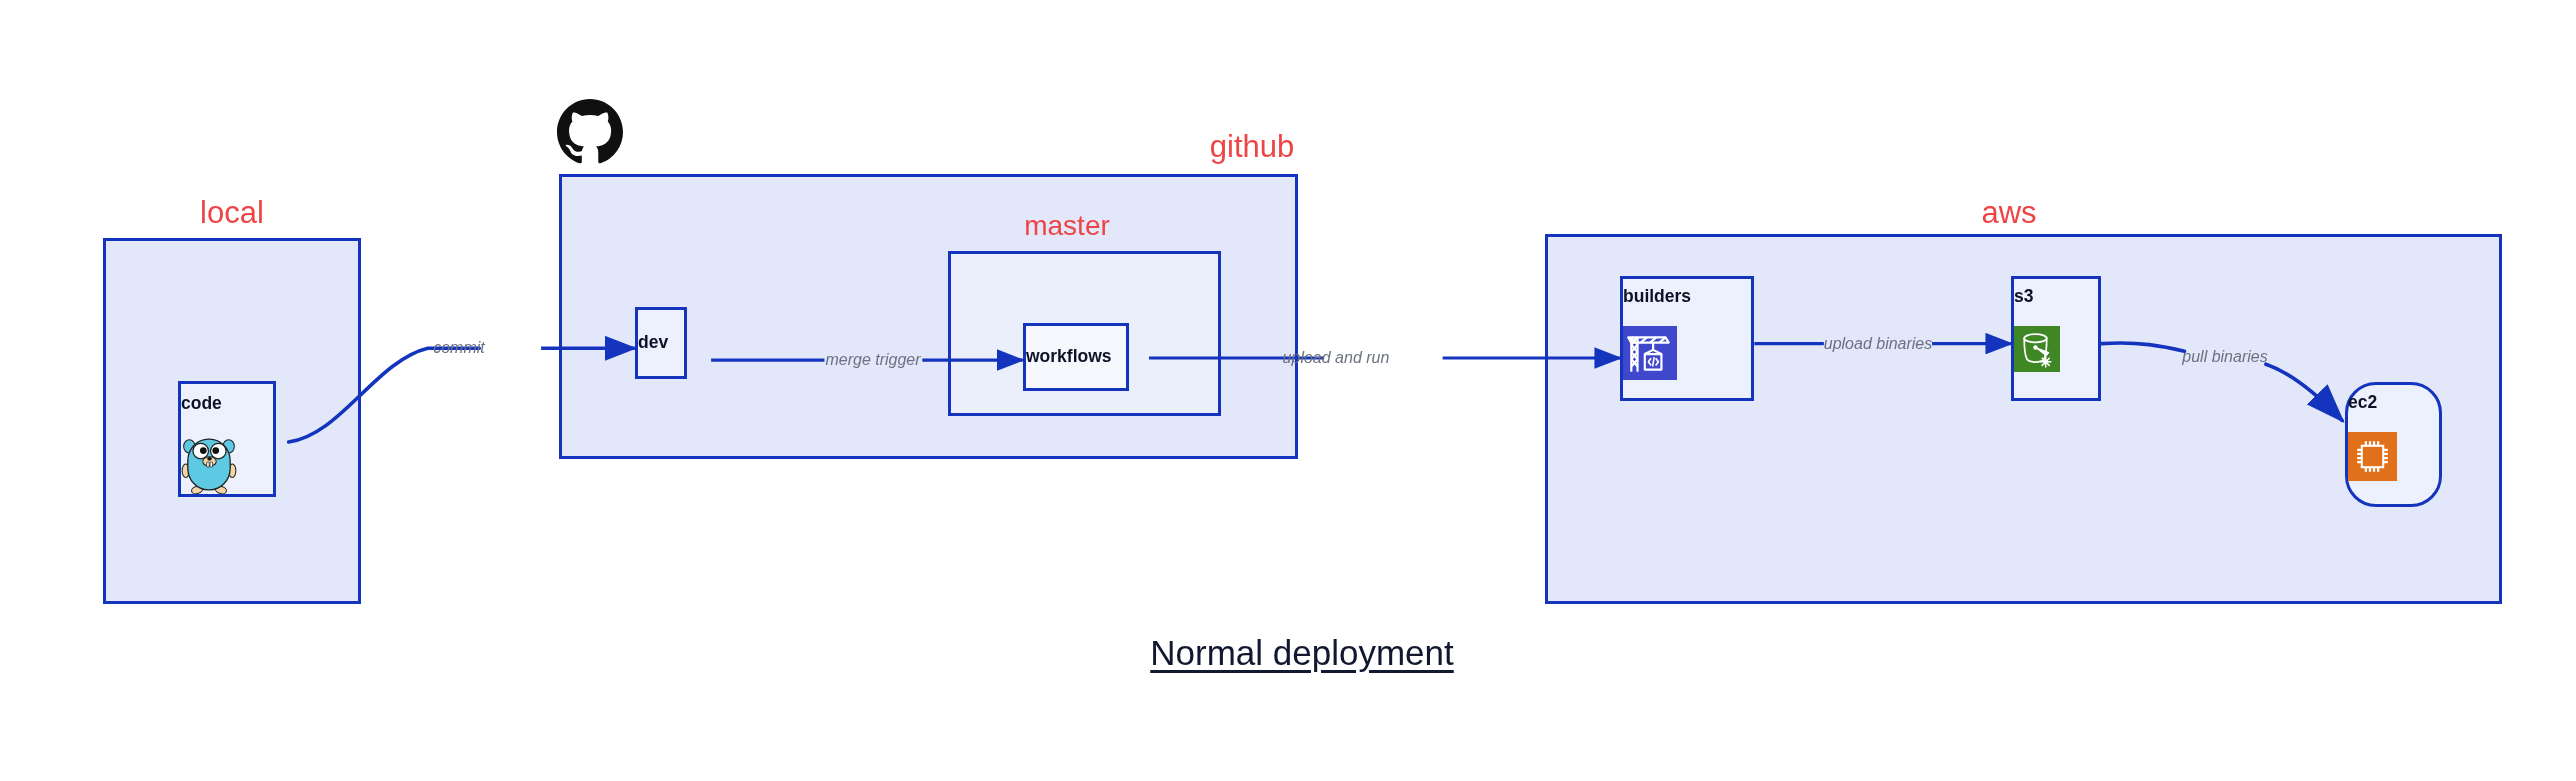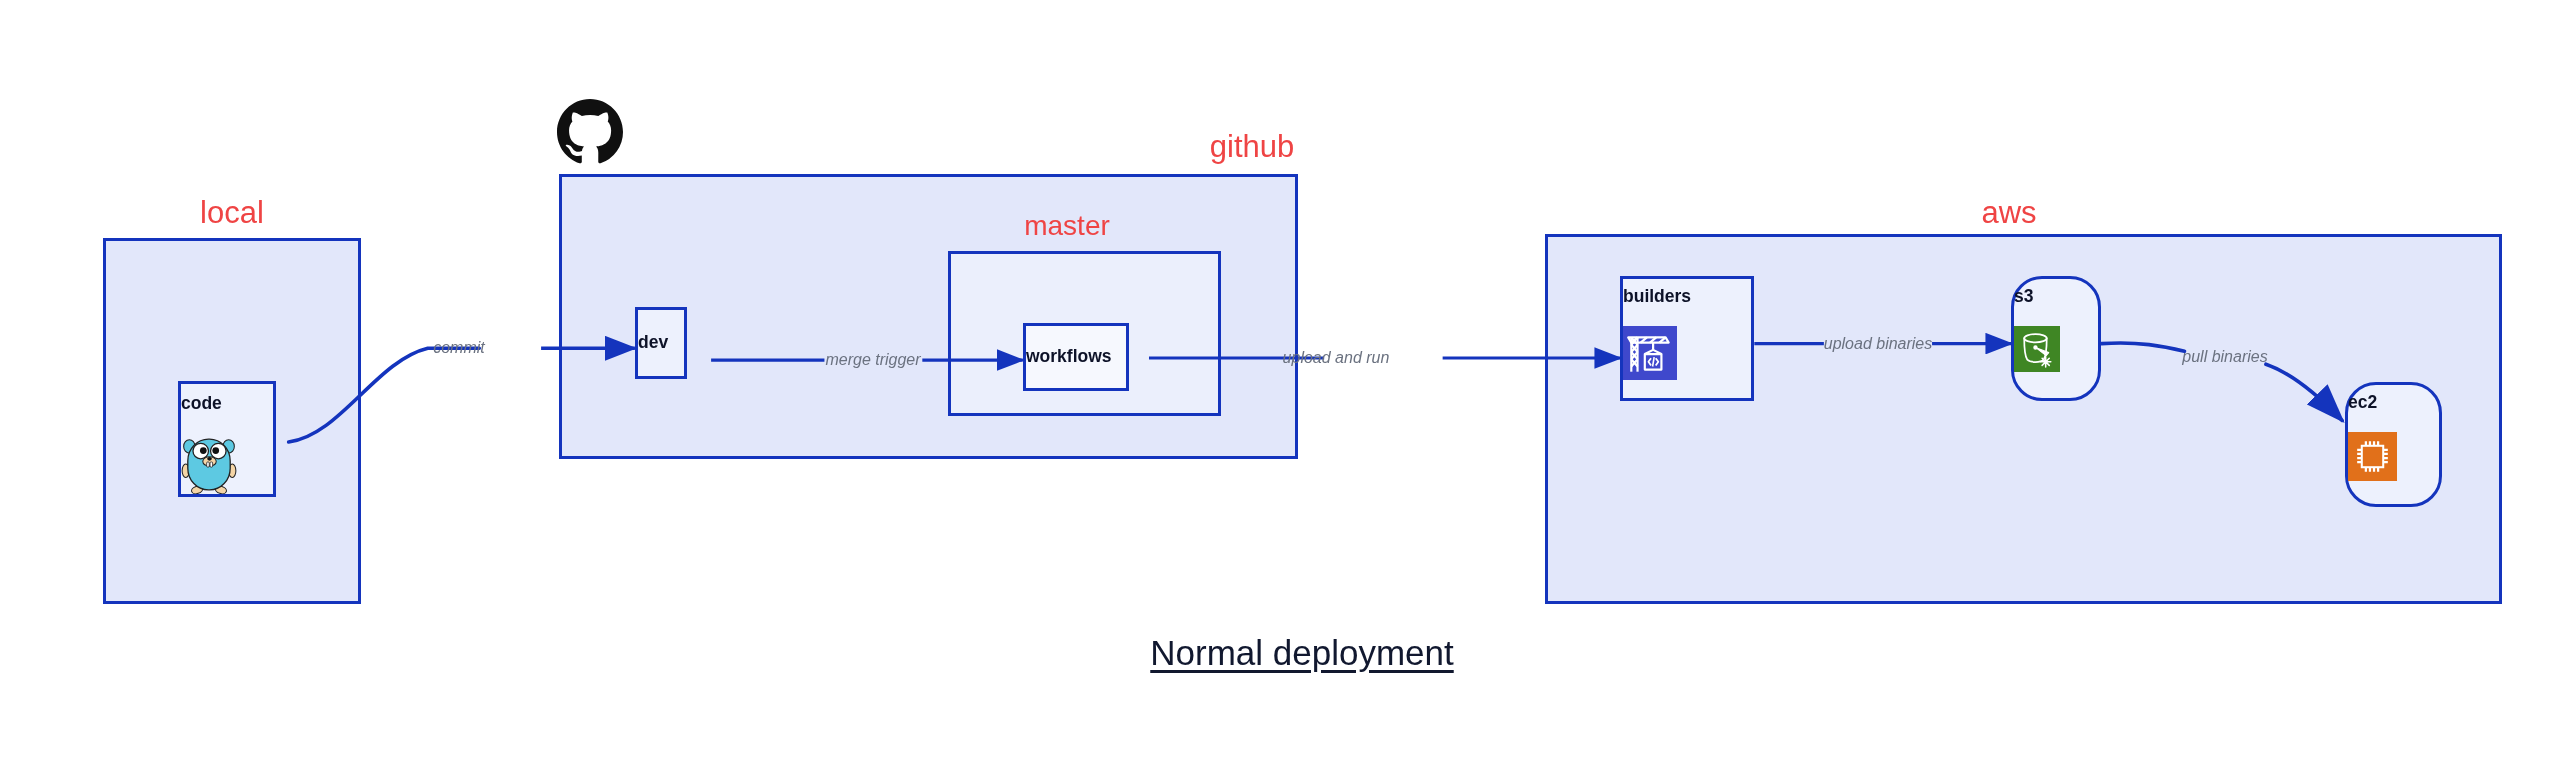--- a/index.html
+++ b/index.html
@@ -200,21 +200,21 @@
           <rect x="42" y="54" width="32" height="30"></rect>
 
           <path d="M54 62 L49 69 L54 76" stroke-width="3.4"></path>
           <path d="M63 62 L68 69 L63 76" stroke-width="3.4"></path>
           <path d="M60 60 L57 78" stroke-width="3"></path>
         </g>
       </svg>
     </span>
   </div>
 
-  <div class="node" style="left:2011px; top:276px; width:90px; height:125px; padding-top:9.3px;border-radius:31px;">
+  <div class="node" style="left:2011px; top:276px; width:90px; height:125px; padding-top:9.3px;">
     <span class="node-label">s3</span>
     <span class="node-icon" style="margin-top:7.2px;">
       <svg width="46" height="46" viewBox="0 0 90 90" xmlns="http://www.w3.org/2000/svg">
         <rect x="0" y="0" width="90" height="90" fill="#3f8624"></rect>
         <g fill="none" stroke="#ffffff" stroke-width="3.4" stroke-linecap="round" stroke-linejoin="round">
 
           <ellipse cx="42" cy="24" rx="22" ry="8"></ellipse>
           <path d="M20 24 C20 48 22 60 26 66 C32 72 52 72 58 66 C62 60 64 48 64 24"></path>
 
           <circle cx="42" cy="42" r="2.6" fill="#ffffff"></circle>

